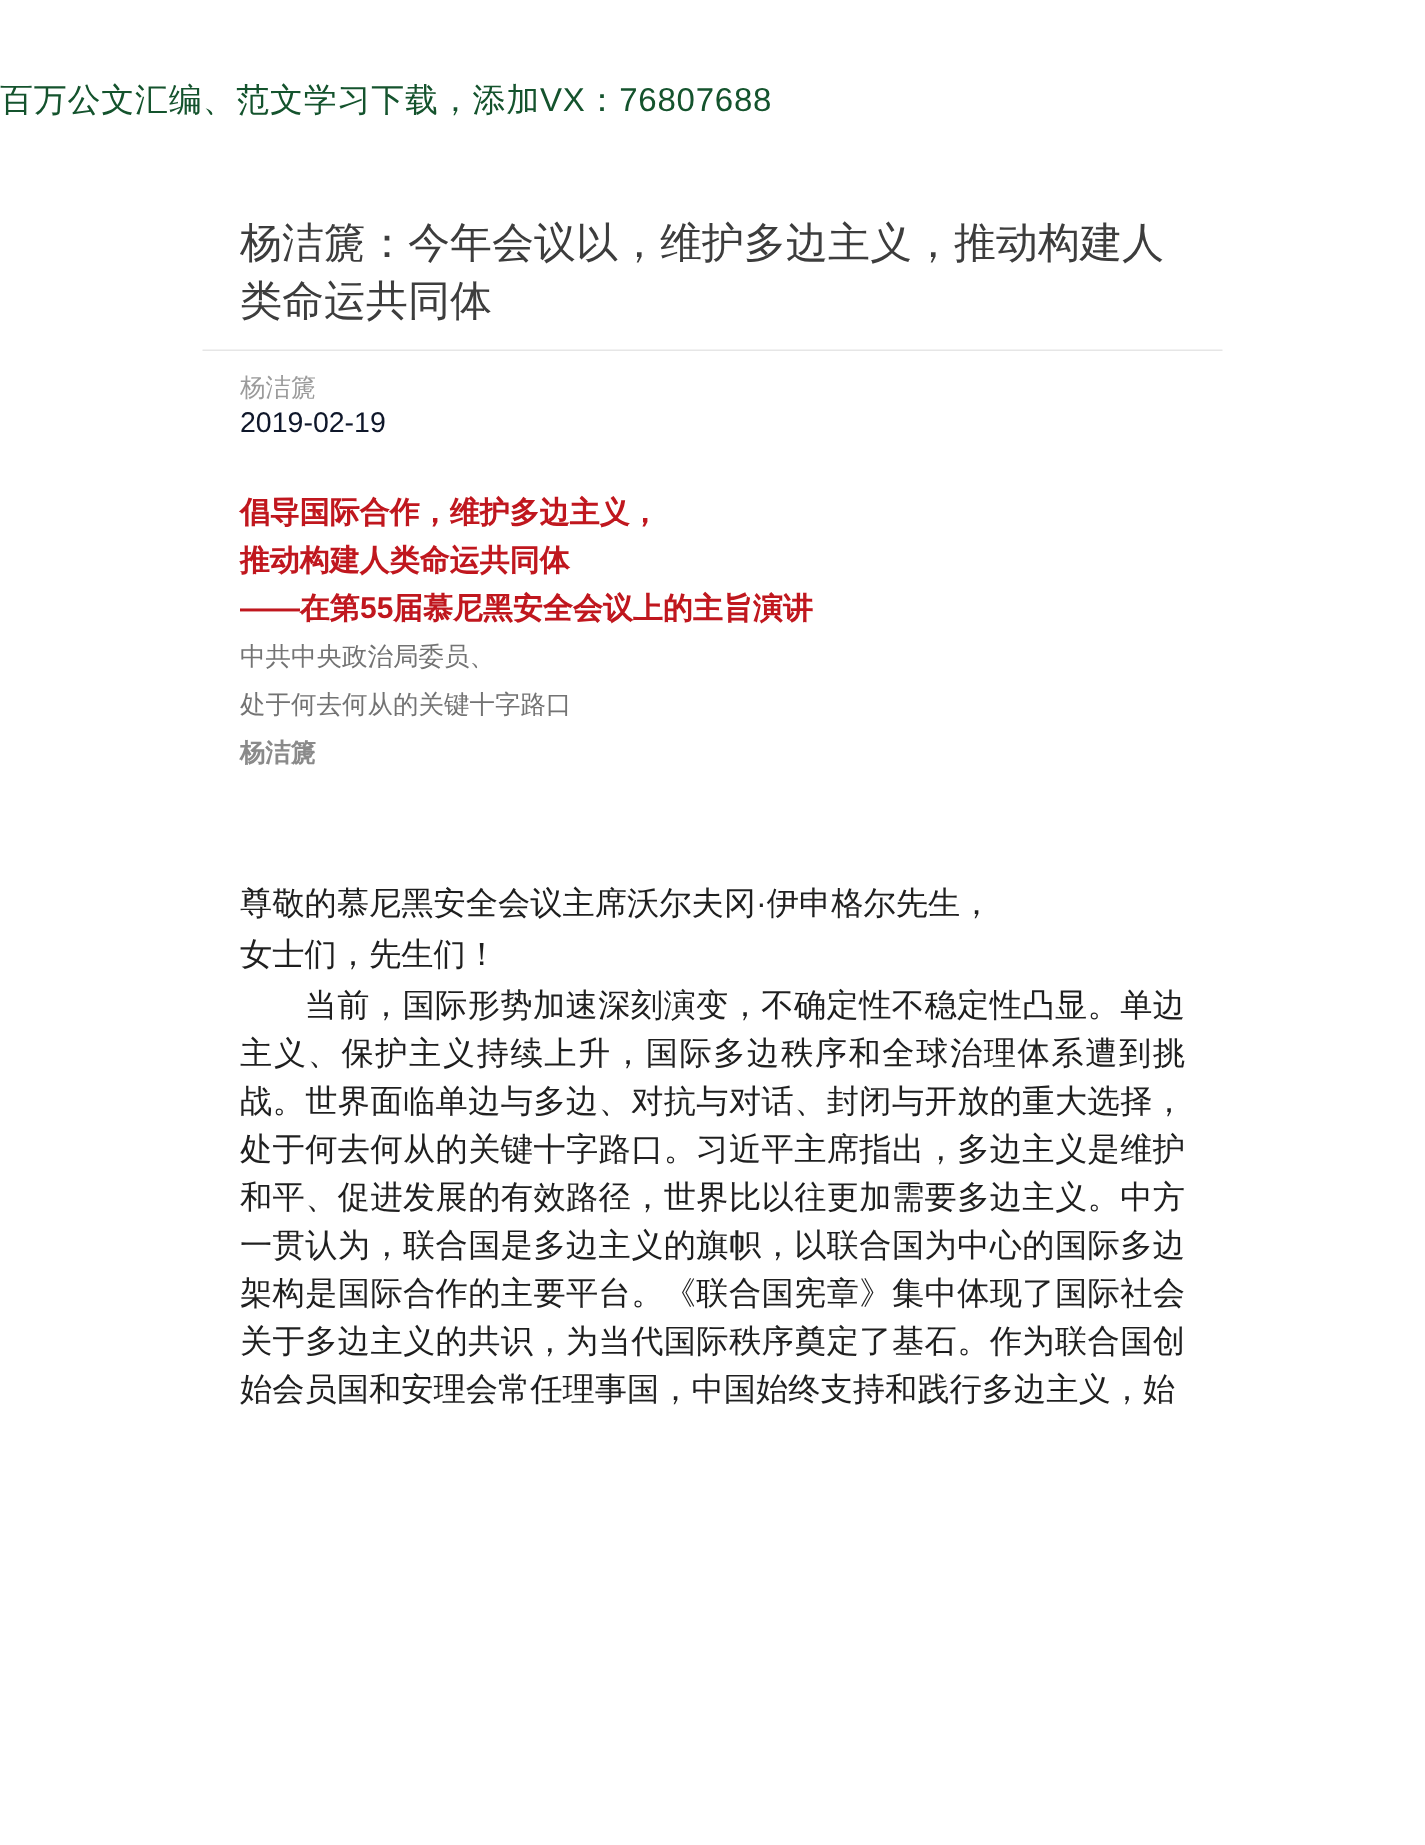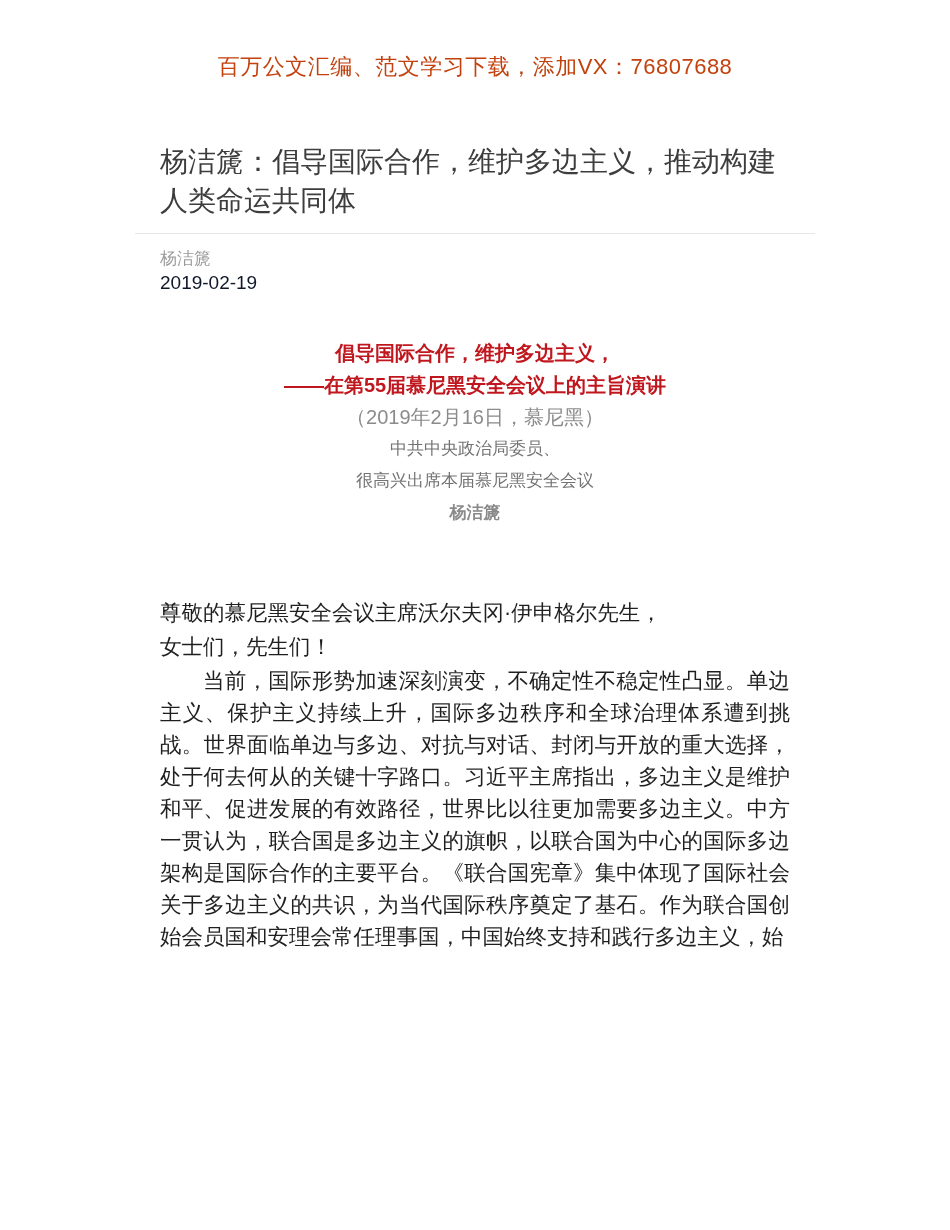--- a/index.html
+++ b/index.html
@@ -9,24 +9,24 @@
   }
   body {
     width: 950px;
     height: 1230px;
     overflow: hidden;
     font-family: "Liberation Sans", sans-serif;
     -webkit-font-smoothing: antialiased;
   }
   .promo-banner {
     margin-top: 54px;
-    text-align: center;
+    text-align: left;
     font-size: 22px;
     line-height: 26px;
-    color: #c2410c;
+    color: #14532d;
     letter-spacing: 0.5px;
   }
   .article {
     width: 680px;
     margin: 62px auto 0;
   }
   .pad {
     padding: 0 25px;
   }
   .article-title {
@@ -49,22 +49,21 @@
     font-size: 17px;
     line-height: 23px;
     color: #9b9b9b;
   }
   .meta-date {
     font-size: 19px;
     line-height: 25px;
     color: #0f172a;
   }
   .speech-header {
-    margin-top: 42px;
-    text-align: center;
+    margin-top: 31px;
   }
   .sh-line {
     line-height: 32px;
   }
   .sh-red {
     font-size: 20px;
     font-weight: 700;
     color: #c0171e;
   }
   .sh-dateloc {
@@ -98,36 +97,36 @@
   }
 </style>
 </head>
 <body>
 
 <div class="promo-banner">百万公文汇编、范文学习下载，添加VX：76807688</div>
 
 <div class="article">
 
   <div class="pad">
-    <h1 class="article-title">杨洁篪：倡导国际合作，维护多边主义，推动构建人类命运共同体</h1>
+    <h1 class="article-title">杨洁篪：今年会议以，维护多边主义，推动构建人类命运共同体</h1>
   </div>
 
   <hr class="divider">
 
   <div class="meta pad">
     <div class="meta-author">杨洁篪</div>
     <div class="meta-date">2019-02-19</div>
   </div>
 
   <div class="speech-header pad">
     <div class="sh-line sh-red">倡导国际合作，维护多边主义，</div>
+    <div class="sh-line sh-red">推动构建人类命运共同体</div>
     <div class="sh-line sh-red">——在第55届慕尼黑安全会议上的主旨演讲</div>
-    <div class="sh-line sh-dateloc">（2019年2月16日，慕尼黑）</div>
     <div class="sh-line sh-title-line">中共中央政治局委员、</div>
-    <div class="sh-line sh-title-line">很高兴出席本届慕尼黑安全会议</div>
+    <div class="sh-line sh-title-line">处于何去何从的关键十字路口</div>
     <div class="sh-line sh-speaker">杨洁篪</div>
   </div>
 
   <div class="body-text pad">
     <p>尊敬的慕尼黑安全会议主席沃尔夫冈·伊申格尔先生，</p>
     <p>女士们，先生们！</p>
     <p class="indent">当前，国际形势加速深刻演变，不确定性不稳定性凸显。单边主义、保护主义持续上升，国际多边秩序和全球治理体系遭到挑战。世界面临单边与多边、对抗与对话、封闭与开放的重大选择，处于何去何从的关键十字路口。习近平主席指出，多边主义是维护和平、促进发展的有效路径，世界比以往更加需要多边主义。中方一贯认为，联合国是多边主义的旗帜，以联合国为中心的国际多边架构是国际合作的主要平台。《联合国宪章》集中体现了国际社会关于多边主义的共识，为当代国际秩序奠定了基石。作为联合国创始会员国和安理会常任理事国，中国始终支持和践行多边主义，始</p>
   </div>
 
 </div>

